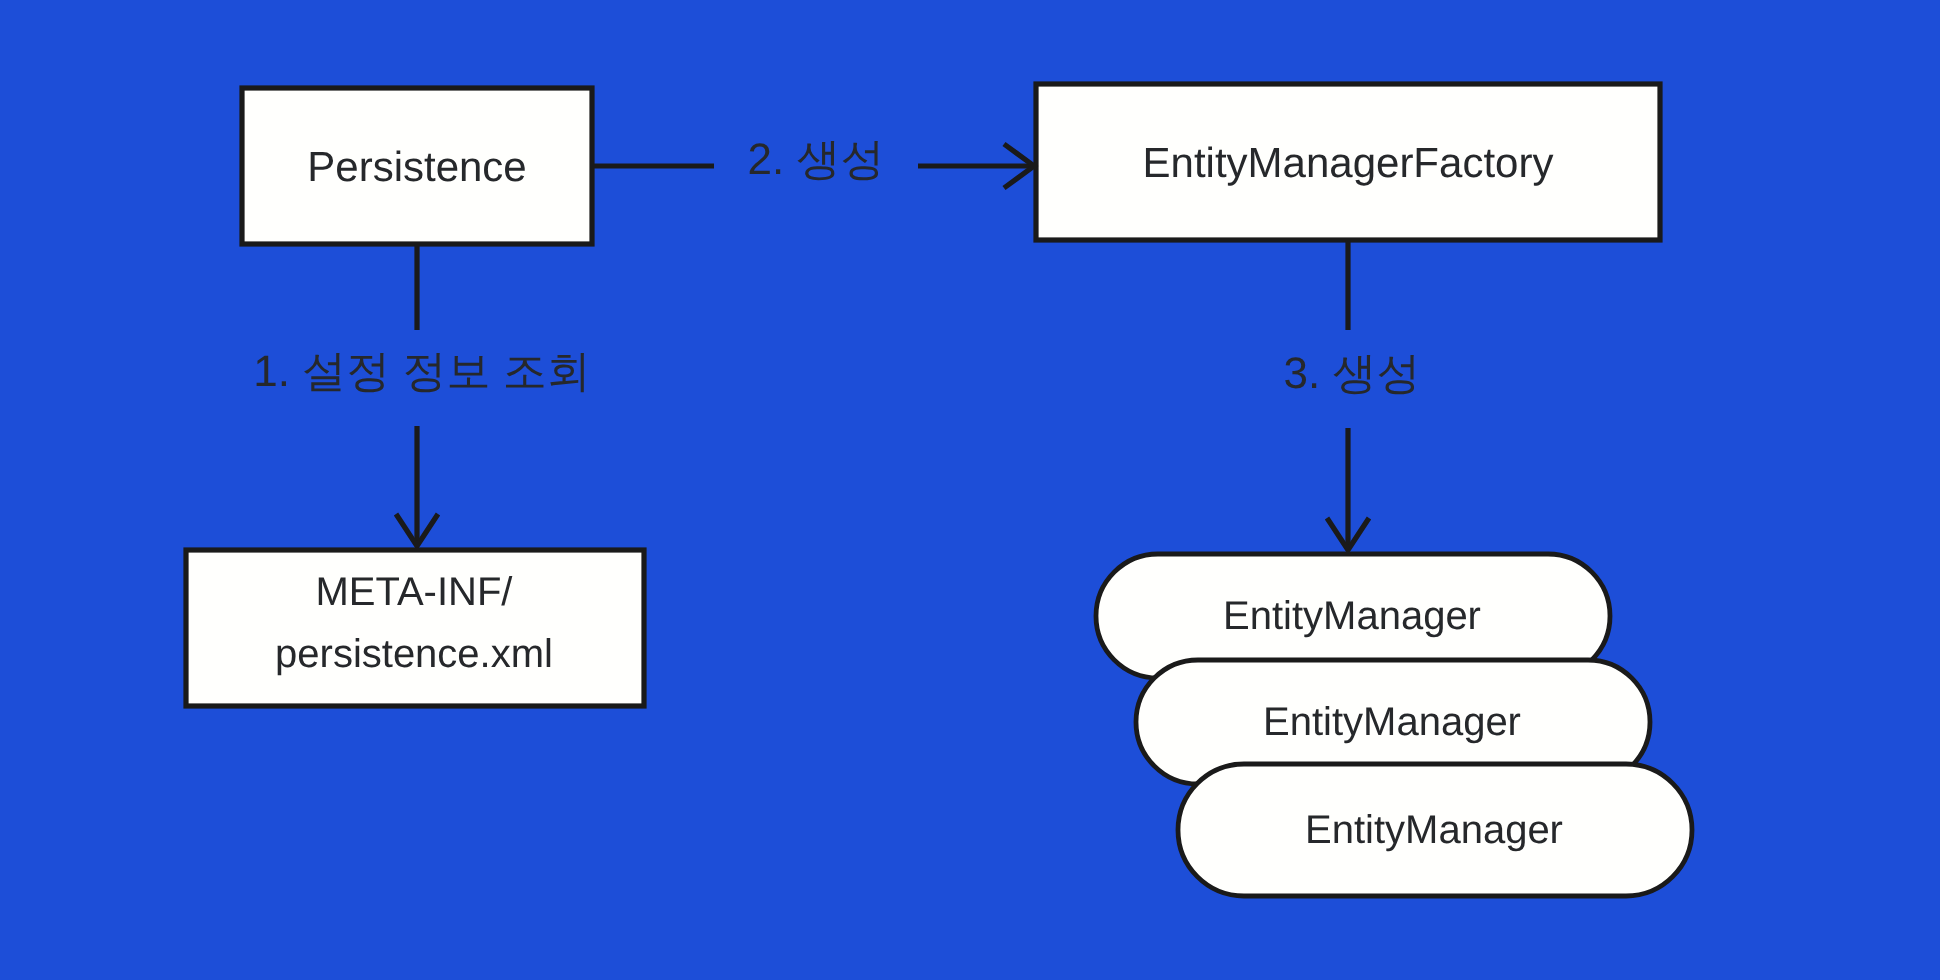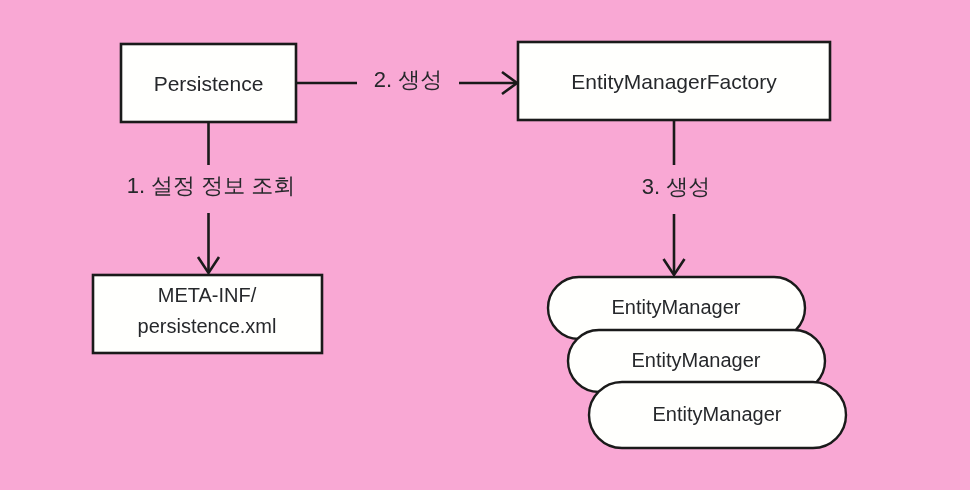--- a/index.html
+++ b/index.html
@@ -4,21 +4,21 @@
 <style>
   html, body {
     margin: 0;
     padding: 0;
     background: #ffffff;
   }
   #diagram-root {
     position: relative;
     width: 970px;
     height: 490px;
-    background: #f9a8d4;
+    background: #1d4ed8;
     font-family: "Liberation Sans", sans-serif;
     overflow: hidden;
   }
   svg#diagram-canvas {
     position: absolute;
     top: 0;
     left: 0;
     width: 970px;
     height: 490px;
     display: block;

